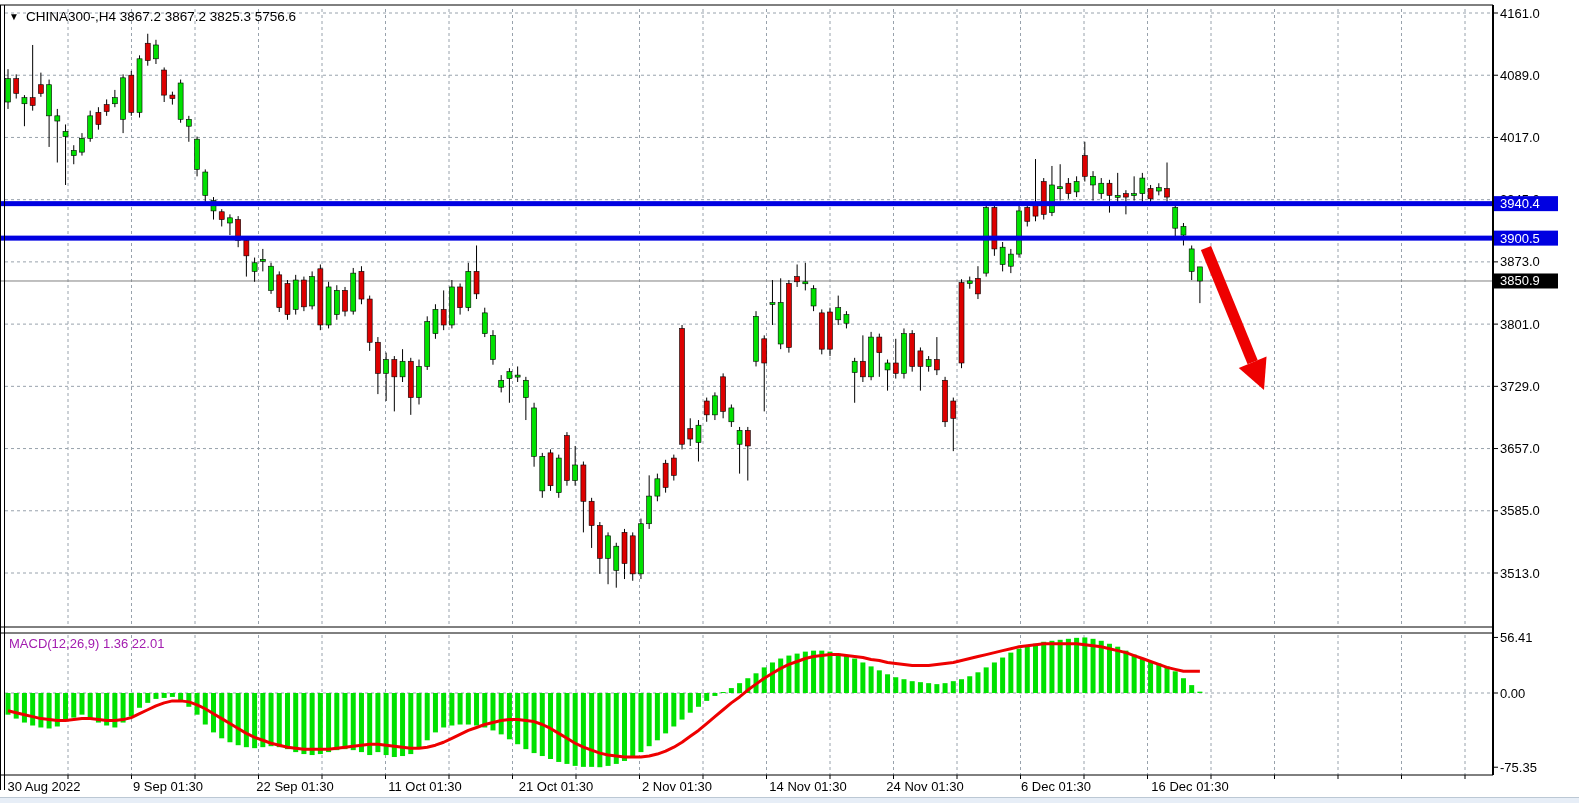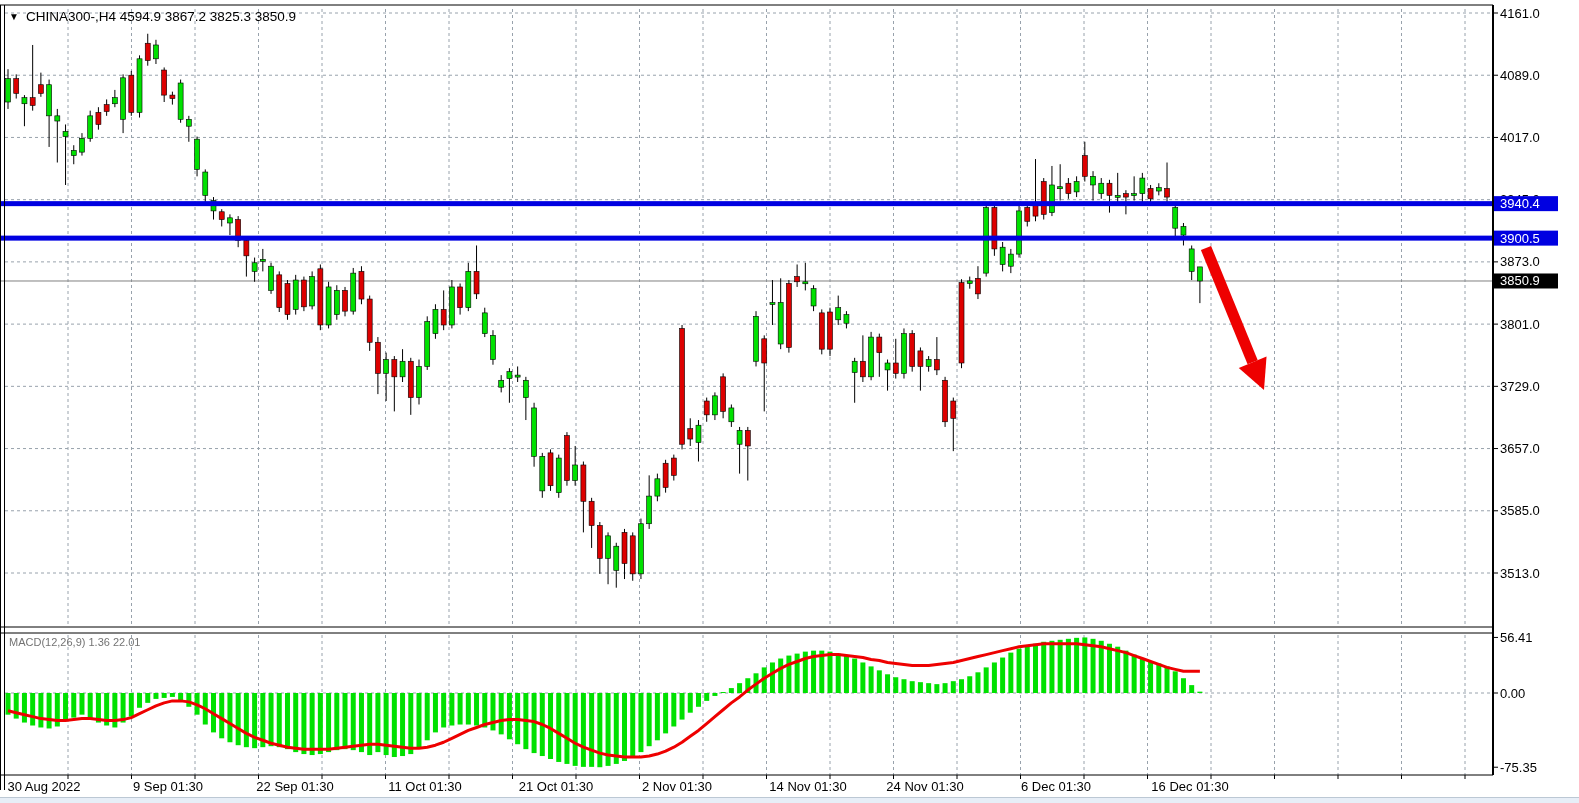--- a/index.html
+++ b/index.html
@@ -1,33 +1,33 @@
 <!DOCTYPE html>
 <html><head>
 <meta charset="utf-8">
 <style>
   html,body{margin:0;padding:0;background:#fff;}
   .screen{position:relative;width:1579px;height:803px;background:#ffffff;overflow:hidden;
           font-family:"Liberation Sans",sans-serif;}
   .title-bar{position:absolute;left:9px;top:9px;display:flex;align-items:center;gap:7px;
              font-size:13.5px;color:#000;z-index:30;}
   .tri{font-size:10px;line-height:10px;color:#000;cursor:pointer;}
-  .macd-title{position:absolute;left:9px;top:636px;font-size:11px;color:#737373;z-index:30;}
+  .macd-title{position:absolute;left:9px;top:636px;font-size:13px;color:#a21caf;z-index:30;}
   .bottom-strip{position:absolute;left:0;top:797px;width:1579px;height:6px;
                 background:#e7eef7;border-top:1px solid #bcc8d4;}
   svg text{font-family:"Liberation Sans",sans-serif;}
 </style>
 </head>
 <body>
 
 <div class="screen">
 
   <div class="title-bar">
     <span class="tri">▼</span>
-    <span>CHINA300-,H4  4594.9 3867.2 3825.3 3850.9</span>
+    <span>CHINA300-,H4  3867.2 3867.2 3825.3 5756.6</span>
   </div>
 
   <div class="macd-title">MACD(12,26,9) 1.36 22.01</div>
 
   <svg id="plot" width="1579" height="803" style="position:absolute;left:0;top:0;">
       <g>
         <line x1="68" y1="9" x2="68" y2="626" stroke="#98a2ac" stroke-dasharray="3 3"></line>
         <line x1="68" y1="635" x2="68" y2="775" stroke="#98a2ac" stroke-dasharray="3 3"></line>
         <line x1="131.5" y1="9" x2="131.5" y2="626" stroke="#98a2ac" stroke-dasharray="3 3"></line>
         <line x1="131.5" y1="635" x2="131.5" y2="775" stroke="#98a2ac" stroke-dasharray="3 3"></line>

